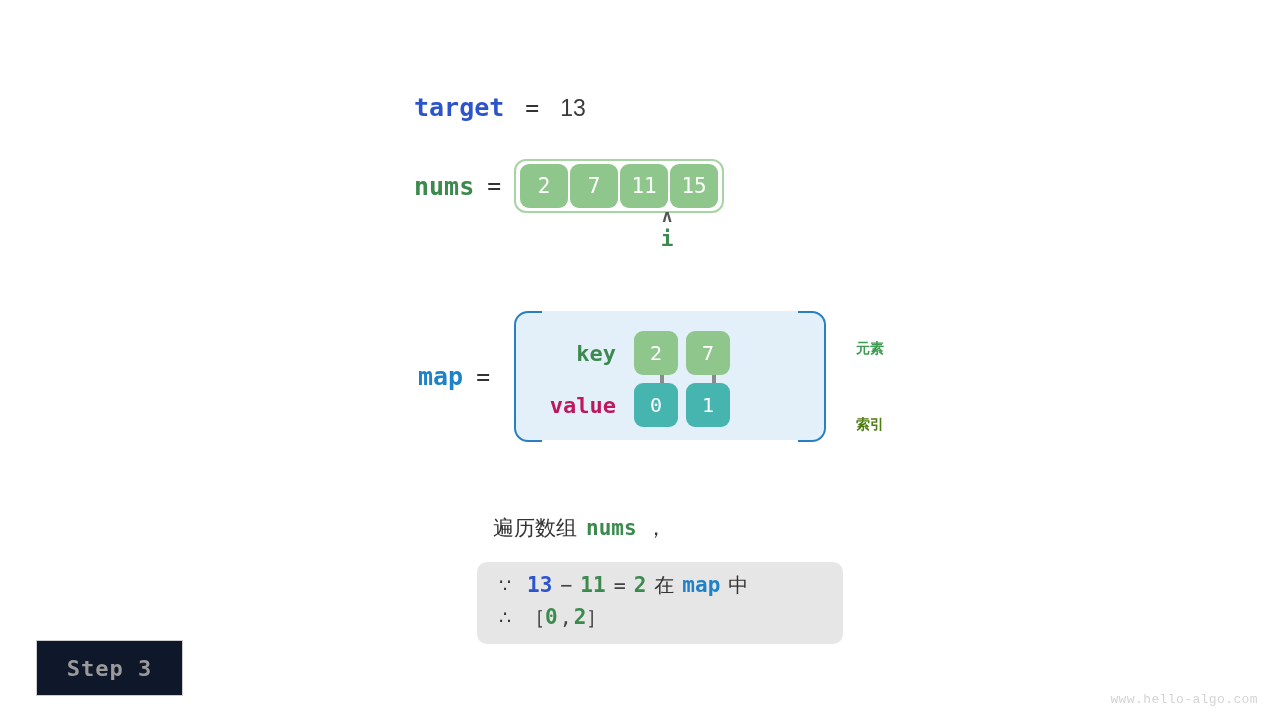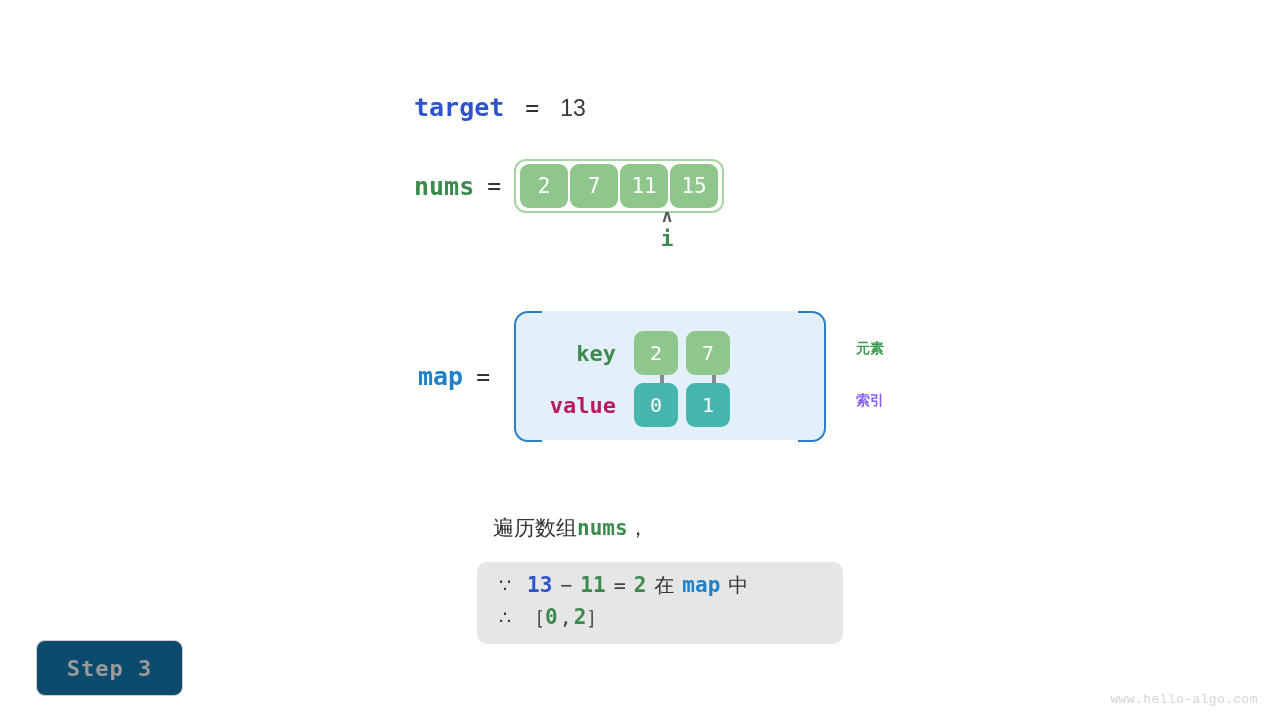--- a/index.html
+++ b/index.html
@@ -214,29 +214,30 @@
   }
 
   
   .side-label {
     position: absolute;
     font-family: "Liberation Sans", sans-serif;
     font-weight: bold;
     font-size: 14px;
   }
   #side-element { left: 856px; top: 340px; color: #3c9a52; }
-  #side-index   { left: 856px; top: 392px; color: #8b5cf6; }
+  #side-index   { left: 856px; top: 416px; color: #4d7c0f; }
 
   
   #caption-line {
     position: absolute;
     left: 493px;
     top: 514px;
     display: flex;
     align-items: baseline;
+    gap: 9px;
     white-space: nowrap;
   }
   #caption-line .cn {
     font-size: 21px;
     color: #333333;
     font-family: "Liberation Sans", sans-serif;
   }
   #caption-line .code {
     font-size: 21px;
     color: #3c8a4e;
@@ -305,30 +306,30 @@
   }
 
   
   #step-badge {
     position: absolute;
     left: 36px;
     top: 640px;
     width: 145px;
     height: 54px;
     border: 1.5px solid #cfcfcf;
-    border-radius: 9px;
+    border-radius: 1px;
     display: flex;
     align-items: center;
     justify-content: center;
     color: #9a9a9a;
     font-size: 22px;
     font-family: "DejaVu Sans Mono", monospace;
     font-weight: bold;
     letter-spacing: 1px;
-    background: #0c4a6e;
+    background: #0f172a;
   }
 
   
   #watermark {
     position: absolute;
     right: 22px;
     bottom: 13px;
     color: #d4d4d4;
     font-size: 13px;
     font-family: Liberation Mono, monospace;

